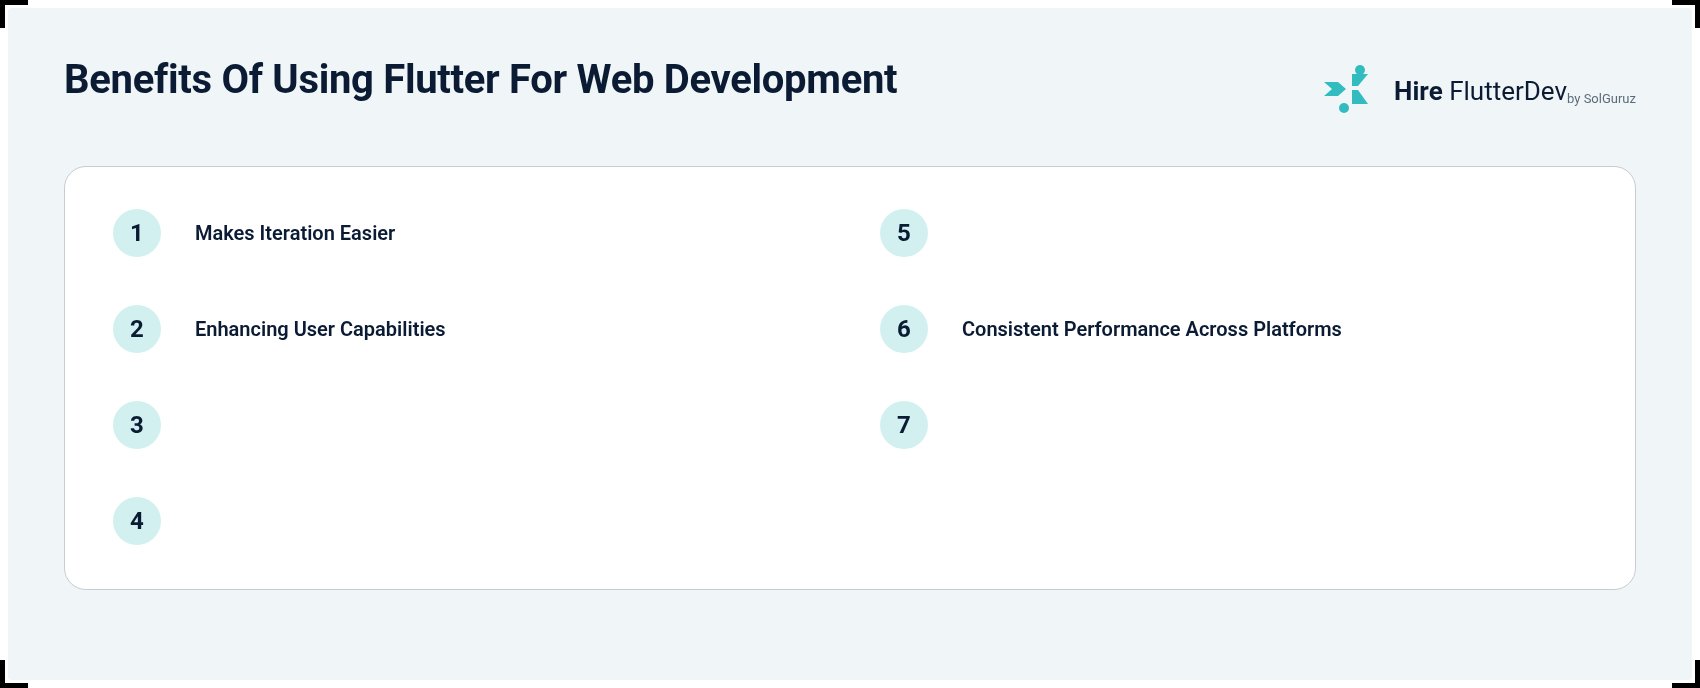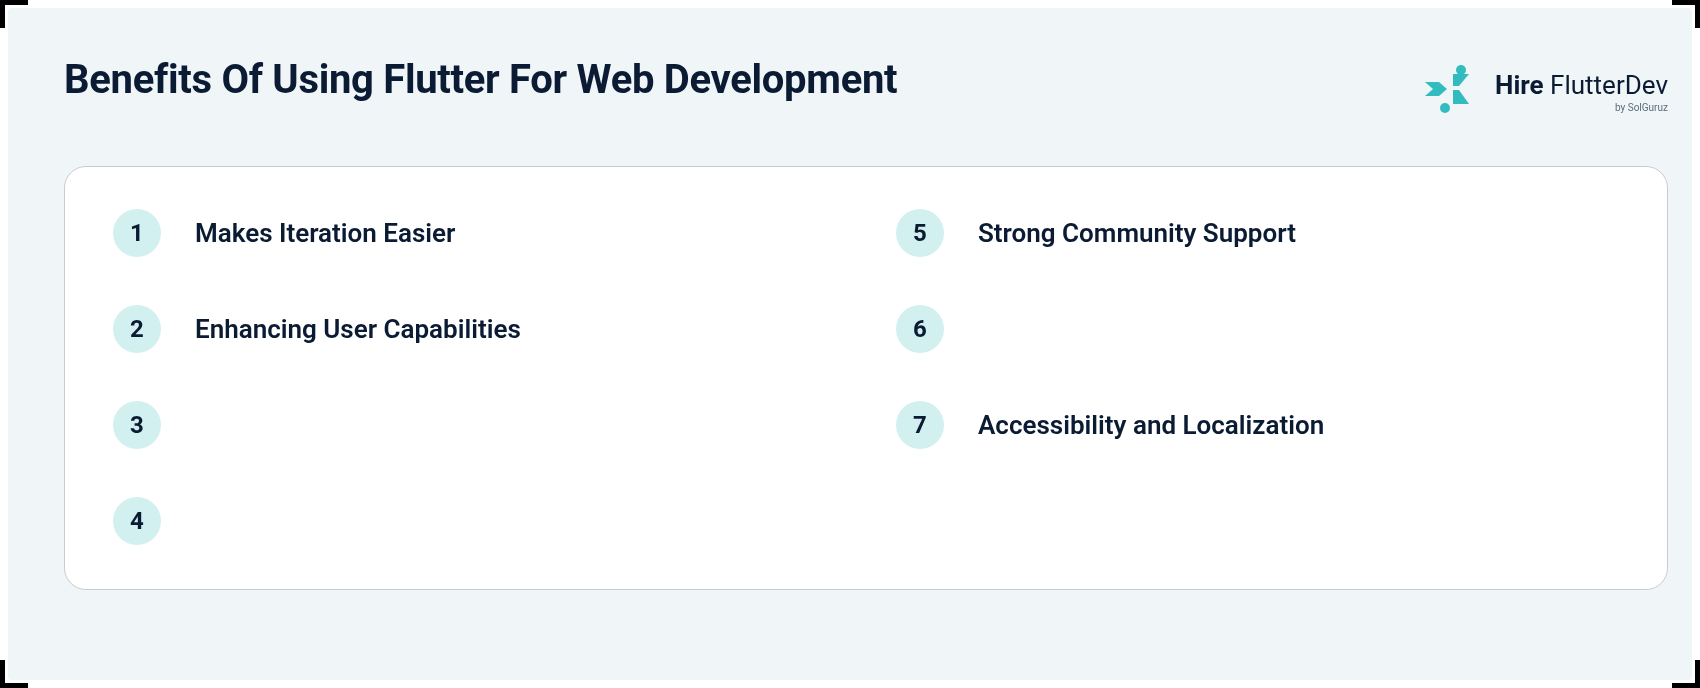--- a/index.html
+++ b/index.html
@@ -18,21 +18,21 @@
   .corner.tl { top: 0; left: 0; border-right: none; border-bottom: none; }
   .corner.tr { top: 0; right: 0; border-left: none; border-bottom: none; }
   .corner.bl { bottom: 0; left: 0; border-right: none; border-top: none; }
   .corner.br { bottom: 0; right: 0; border-left: none; border-top: none; }
 
   .page {
     position: absolute;
     top: 8px; left: 8px; right: 8px; bottom: 8px;
     background: #f0f6f8;
     border-radius: 4px;
-    padding: 48px 24px 48px 56px;
+    padding: 48px 56px 48px 56px;
   }
 
   .header {
     display: flex;
     justify-content: space-between;
     align-items: flex-start;
     margin-bottom: 44px;
   }
 
   .title {
@@ -41,25 +41,25 @@
     color: #0a1b33;
     letter-spacing: -0.3px;
   }
 
   .brand {
     display: flex;
     align-items: center;
     gap: 14px;
     padding-top: 4px;
   }
-  .brand-text-wrap { display: flex; flex-direction: column; align-items: flex-end; }
+  .brand-text-wrap { display: flex; flex-direction: row; align-items: flex-end; }
   .brand-main { font-size: 26px; color: #0a1b33; }
   .brand-main .bold { font-weight: 700; }
   .brand-main .light { font-weight: 400; }
-  .brand-sub { font-size: 10px; color: #5b6b7a; margin-top: 2px; }
+  .brand-sub { font-size: 13px; color: #5b6b7a; margin-top: 2px; }
 
   .card {
     background: #ffffff;
     border: 1px solid #c7ccd1;
     border-radius: 22px;
     padding: 42px 48px 44px 48px;
   }
 
   .grid {
     display: grid;
@@ -80,21 +80,21 @@
     background: #d2f0f0;
     display: flex;
     align-items: center;
     justify-content: center;
     font-size: 24px;
     font-weight: 700;
     color: #0a1b33;
     flex-shrink: 0;
   }
   .label {
-    font-size: 26px;
+    font-size: 20px;
     font-weight: 600;
     color: #0a1b33;
     text-align: center;
   }
 </style>
 </head>
 <body>
 
 <div class="corner tl"></div>
 <div class="corner tr"></div>
@@ -130,37 +130,36 @@
 
   <div class="card">
     <div class="grid">
 
       <div class="item">
         <div class="bullet">1</div>
         <div class="label">Makes Iteration Easier</div>
       </div>
       <div class="item">
         <div class="bullet">5</div>
-        <div class="label">Strong Community Support</div>
       </div>
 
       <div class="item">
         <div class="bullet">2</div>
         <div class="label">Enhancing User Capabilities</div>
       </div>
       <div class="item">
         <div class="bullet">6</div>
+        <div class="label">Consistent Performance Across Platforms</div>
       </div>
 
       <div class="item">
         <div class="bullet">3</div>
       </div>
       <div class="item">
         <div class="bullet">7</div>
-        <div class="label">Accessibility and Localization</div>
       </div>
 
       <div class="item">
         <div class="bullet">4</div>
       </div>
       <div></div>
 
     </div>
   </div>
 

